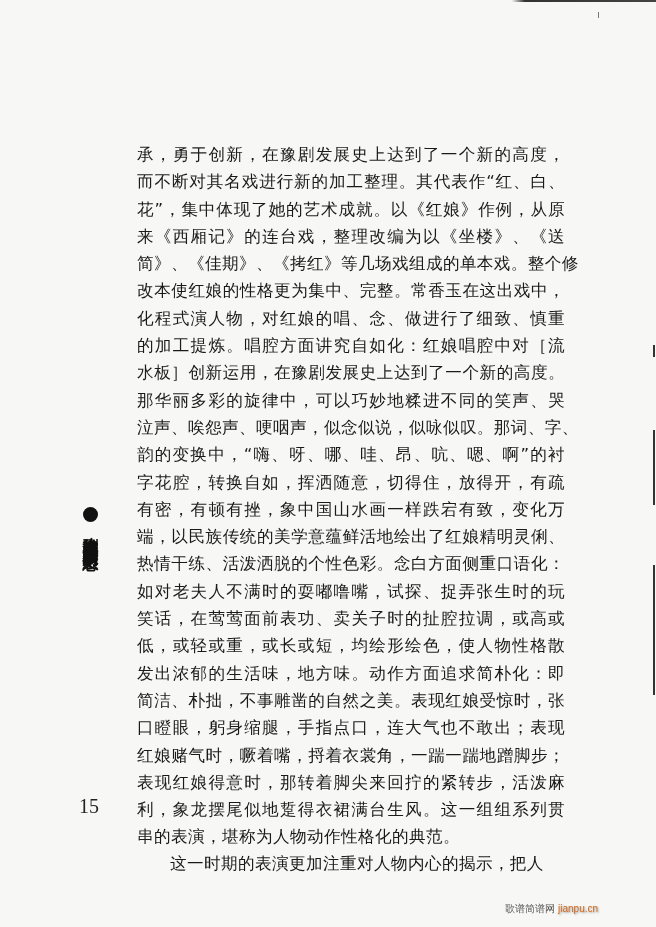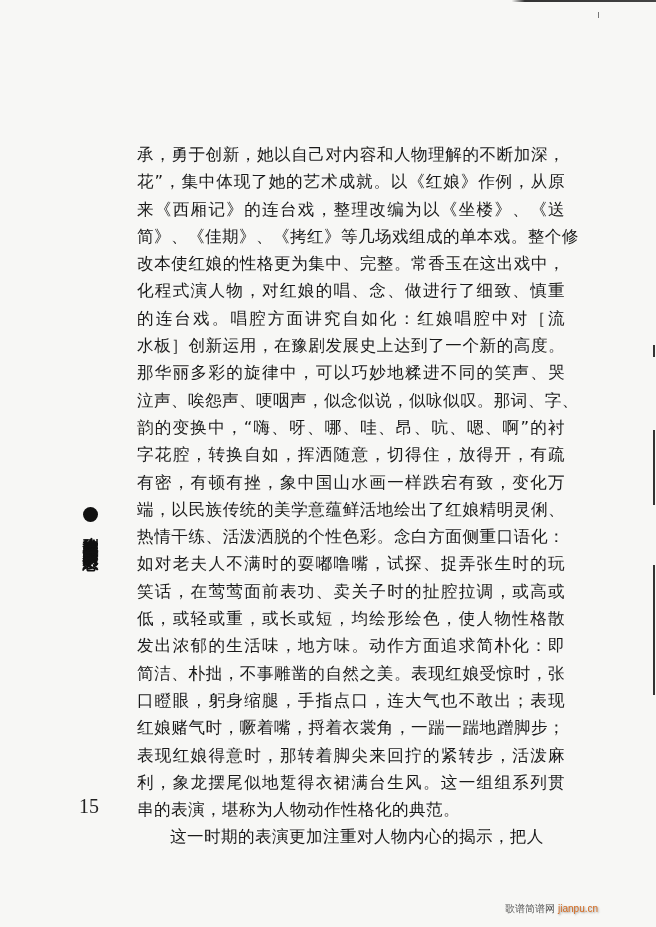--- a/index.html
+++ b/index.html
@@ -20,21 +20,21 @@
   .body-text {
     position: absolute; left: 137px; top: 141px; width: 428px;
   }
   .line {
     height: 27.3px; line-height: 27.3px;
     font-size: 16.6px; letter-spacing: 0.4px;
     white-space: nowrap;
     text-align: justify; text-align-last: justify;
   }
   .line.last-line { text-align-last: left; }
-  .line.indent { padding-left: 33px; }
+  .line.indent { padding-left: 33px; font-family: Liberation Mono, monospace; }
   .side-title {
     position: absolute; left: 80px; top: 507px; width: 20px;
     display: flex; flex-direction: column; align-items: center;
   }
   .side-bullet {
     width: 15px; height: 15px; border-radius: 50%; background: #111; margin-bottom: 2px;
   }
   .side-title-text {
     writing-mode: vertical-rl; text-orientation: upright;
     font-size: 16px; letter-spacing: 1.3px; font-weight: bold; color: #111;
@@ -53,27 +53,28 @@
   .watermark .wm-cn { color: #555; font-family: "DejaVu Serif", serif; }
   .watermark .wm-url { color: #d2691e; font-family: "Liberation Sans", sans-serif; margin-left: 3px; text-shadow: 1px 1px 2px #999; }
 </style>
 </head>
 <body>
 
 <div class="top-rule"></div>
 <div class="top-mark"></div>
 
 <div class="body-text">
-  <div class="line">承，勇于创新，她以自己对内容和人物理解的不断加深，</div>
+  <div class="line">承，勇于创新，在豫剧发展史上达到了一个新的高度，</div>
+  <div class="line">而不断对其名戏进行新的加工整理。其代表作“红、白、</div>
   <div class="line">花”，集中体现了她的艺术成就。以《红娘》作例，从原</div>
   <div class="line">来《西厢记》的连台戏，整理改编为以《坐楼》、《送</div>
   <div class="line">简》、《佳期》、《拷红》等几场戏组成的单本戏。整个修</div>
   <div class="line">改本使红娘的性格更为集中、完整。常香玉在这出戏中，</div>
   <div class="line">化程式演人物，对红娘的唱、念、做进行了细致、慎重</div>
-  <div class="line">的连台戏。唱腔方面讲究自如化：红娘唱腔中对［流</div>
+  <div class="line">的加工提炼。唱腔方面讲究自如化：红娘唱腔中对［流</div>
   <div class="line">水板］创新运用，在豫剧发展史上达到了一个新的高度。</div>
   <div class="line">那华丽多彩的旋律中，可以巧妙地糅进不同的笑声、哭</div>
   <div class="line">泣声、唉怨声、哽咽声，似念似说，似咏似叹。那词、字、</div>
   <div class="line">韵的变换中，“嗨、呀、哪、哇、昂、吭、嗯、啊”的衬</div>
   <div class="line">字花腔，转换自如，挥洒随意，切得住，放得开，有疏</div>
   <div class="line">有密，有顿有挫，象中国山水画一样跌宕有致，变化万</div>
   <div class="line">端，以民族传统的美学意蕴鲜活地绘出了红娘精明灵俐、</div>
   <div class="line">热情干练、活泼洒脱的个性色彩。念白方面侧重口语化：</div>
   <div class="line">如对老夫人不满时的耍嘟噜嘴，试探、捉弄张生时的玩</div>
   <div class="line">笑话，在莺莺面前表功、卖关子时的扯腔拉调，或高或</div>

